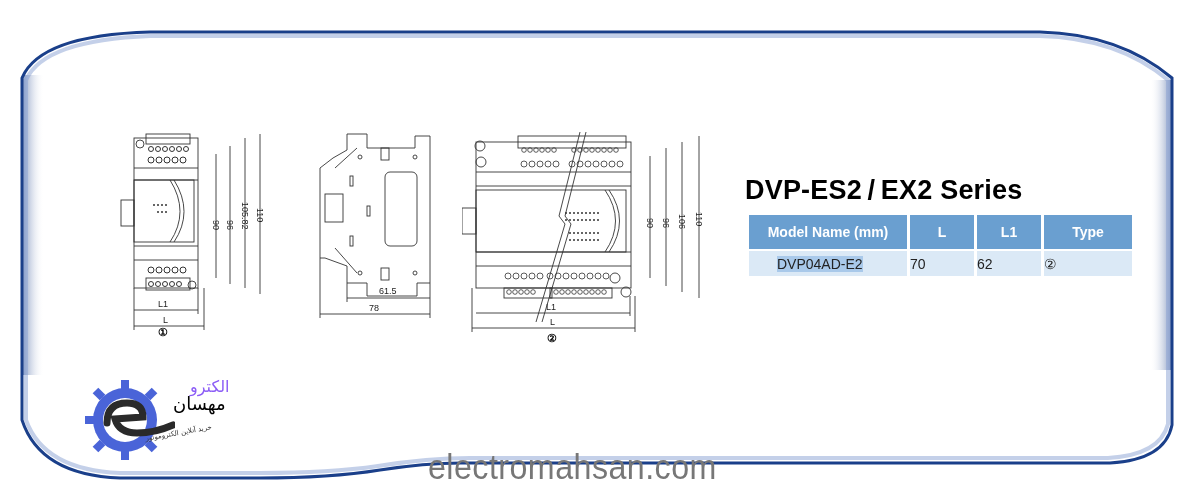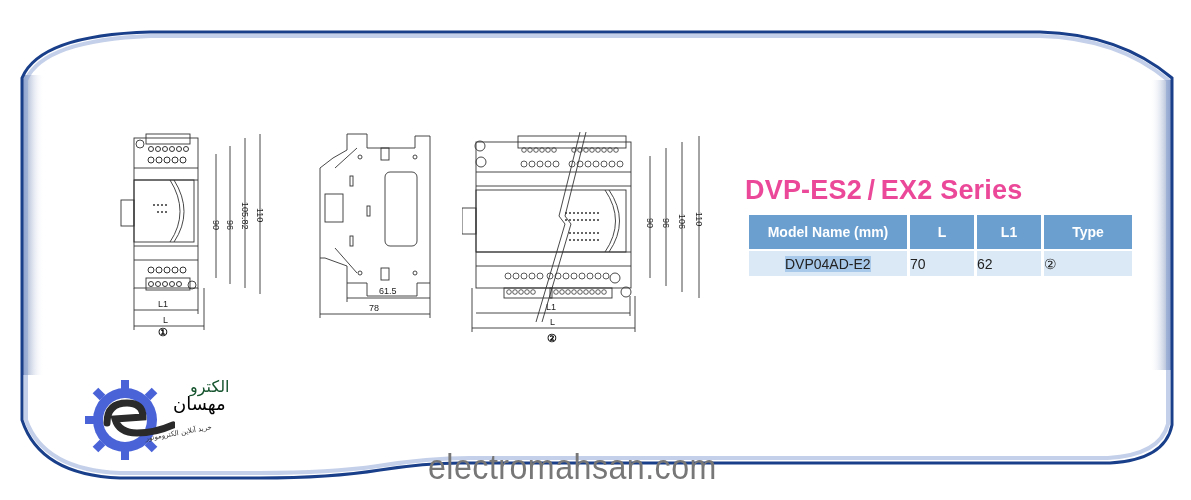--- a/index.html
+++ b/index.html
@@ -1,29 +1,29 @@
 <!DOCTYPE html>
 <html><head>
 <meta charset="utf-8">
 <style>
   html,body{margin:0;padding:0;background:#ffffff;}
   body{width:1191px;height:500px;position:relative;overflow:hidden;font-family:"Liberation Sans",sans-serif;}
   .frame{position:absolute;left:0;top:0;width:1191px;height:500px;}
   .drawing{position:absolute;}
-  .series-title{position:absolute;left:745px;top:175px;font-size:27px;font-weight:bold;color:#ec4899;letter-spacing:0.2px;white-space:nowrap;}
+  .series-title{position:absolute;left:745px;top:175px;font-size:27px;font-weight:bold;color:#000000;letter-spacing:0.2px;white-space:nowrap;}
   table.spec{position:absolute;left:746px;top:213px;border-collapse:separate;border-spacing:3px 2px;font-size:14px;}
   table.spec th{background:#6a9fd0;color:#ffffff;font-weight:bold;height:34px;padding:0;}
   table.spec td{height:25px;text-align:left;color:#222;padding:0;}
   table.spec tr.r0 td{background:#dbe9f6;}
   table.spec tr.r1 td{background:#eef4fa;}
-  table.spec td.model{text-align:left;padding-left:36px;}
+  table.spec td.model{text-align:left;padding-left:28px;}
   .hl{background:#a9c9ea;}
   .site{position:absolute;left:428px;top:447px;font-size:35px;color:#777;letter-spacing:0.5px;transform:scaleX(0.92);transform-origin:left top;}
   .logo{position:absolute;left:85px;top:375px;width:160px;height:90px;}
-  .logo .t1{position:absolute;left:105px;top:2px;font-size:16px;color:#14532d;font-family:"DejaVu Sans",sans-serif;}
+  .logo .t1{position:absolute;left:105px;top:2px;font-size:16px;color:#8b5cf6;font-family:"DejaVu Sans",sans-serif;}
   .logo .t2{position:absolute;left:88px;top:18px;font-size:18px;color:#000000;font-family:"DejaVu Sans",sans-serif;}
   .logo .t3{position:absolute;left:60px;top:54px;font-size:7px;color:#333;transform:rotate(-10deg);font-family:"DejaVu Sans",sans-serif;}
   .dim{font-size:9px;fill:#222;font-family:"Liberation Sans",sans-serif;}
 </style>
 </head>
 <body>
 
 <svg class="frame" viewBox="0 0 1191 500">
   <defs>
     <linearGradient id="gl" x1="0" x2="1" y1="0" y2="0">

